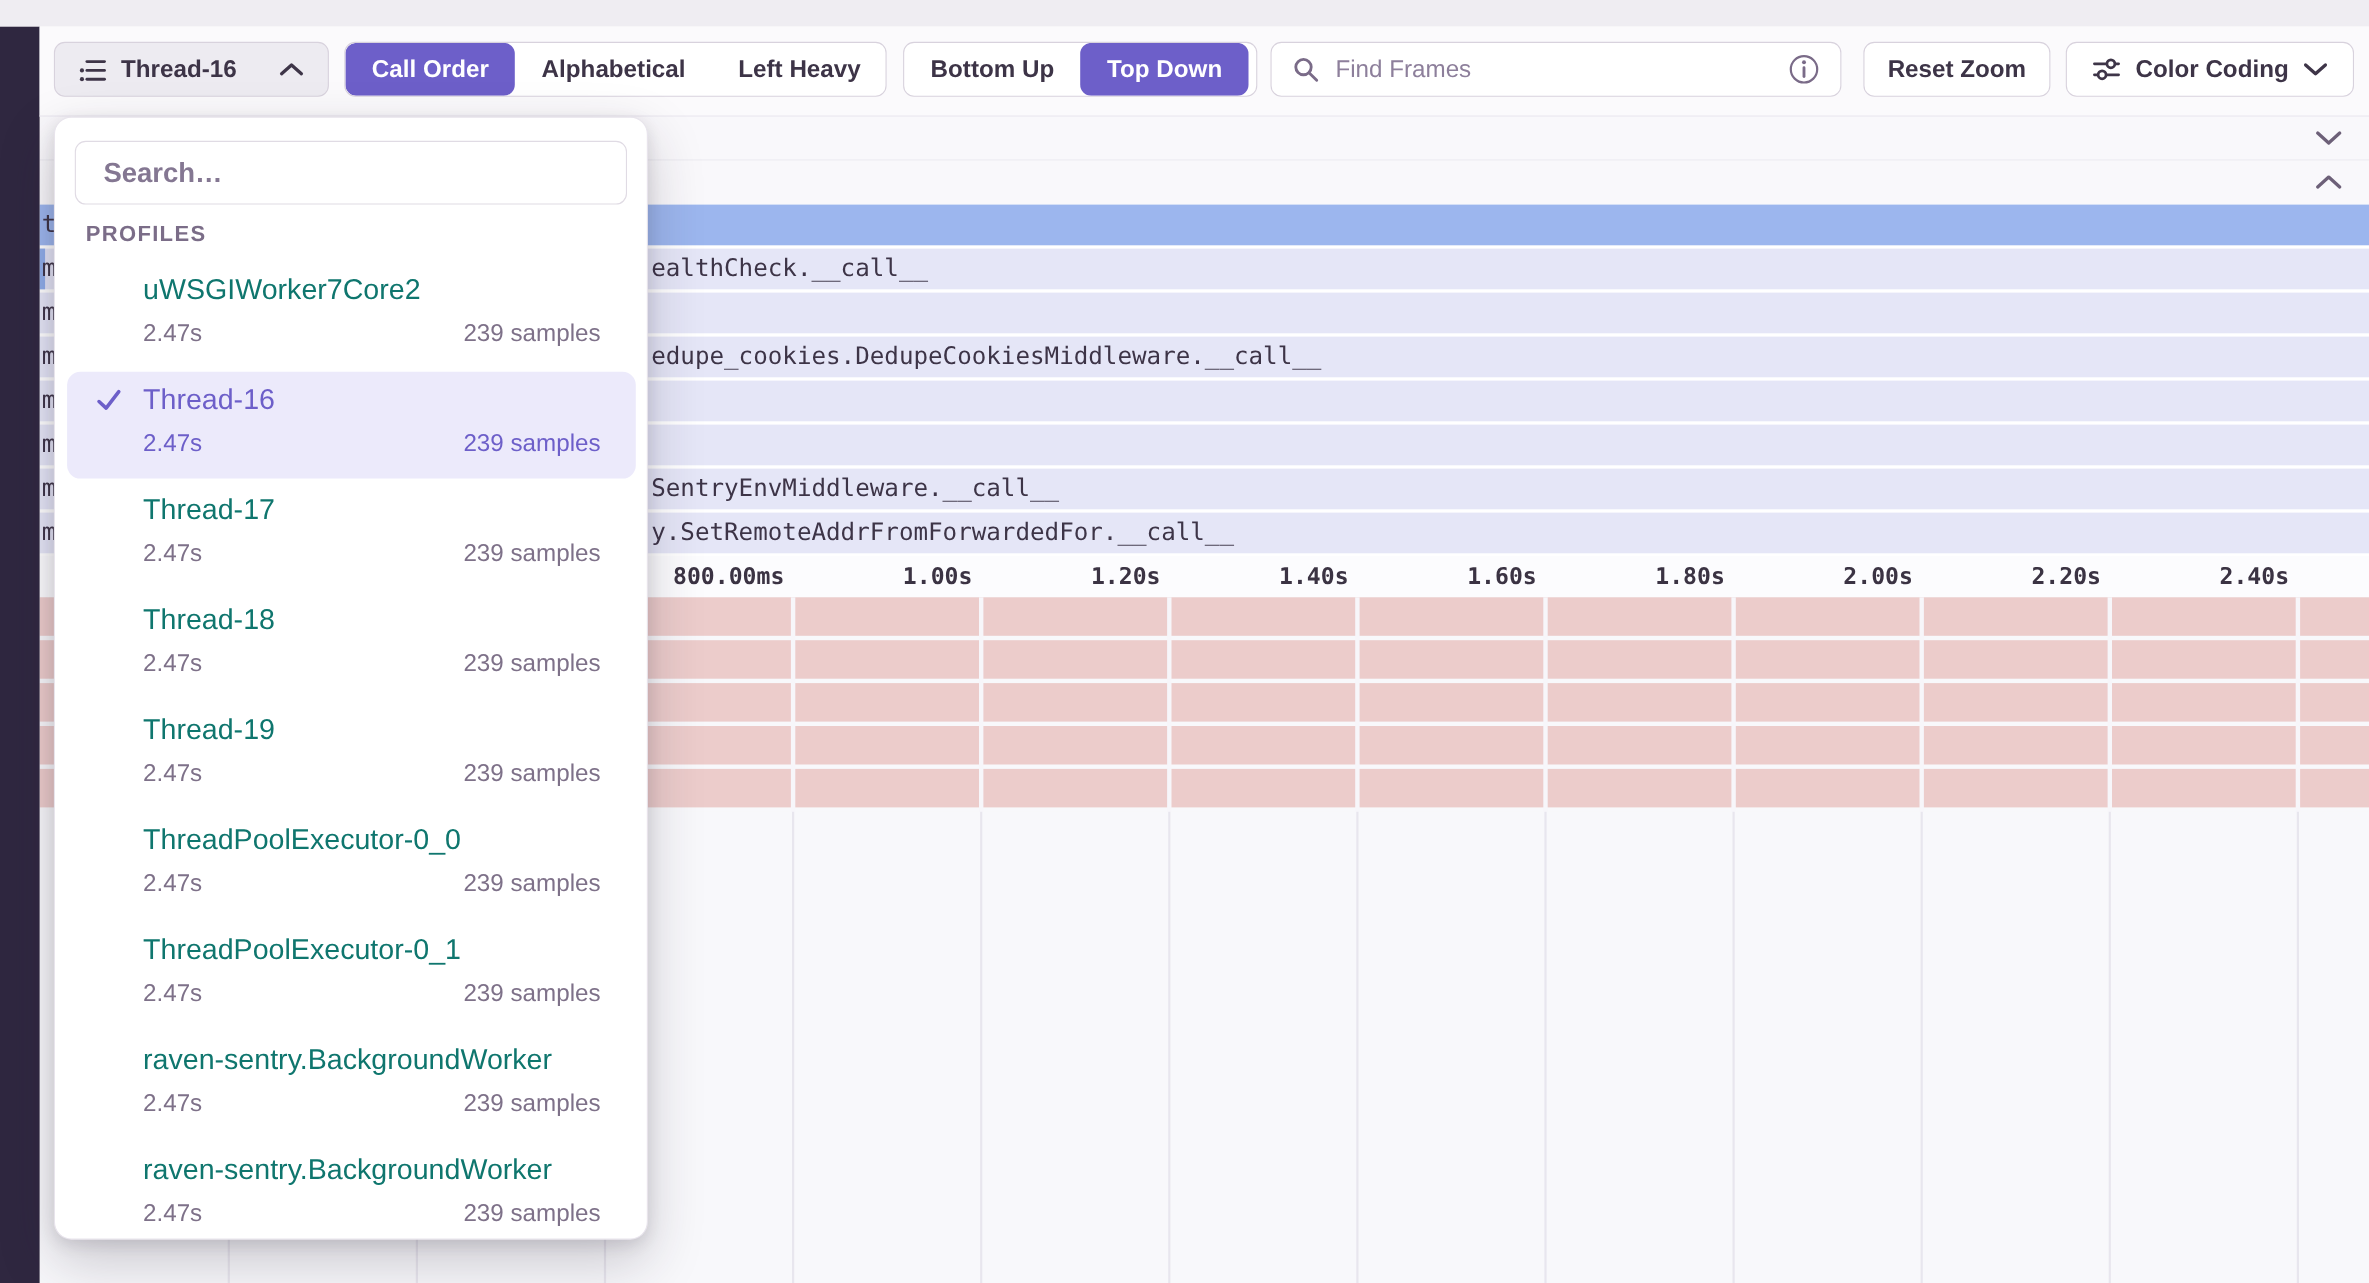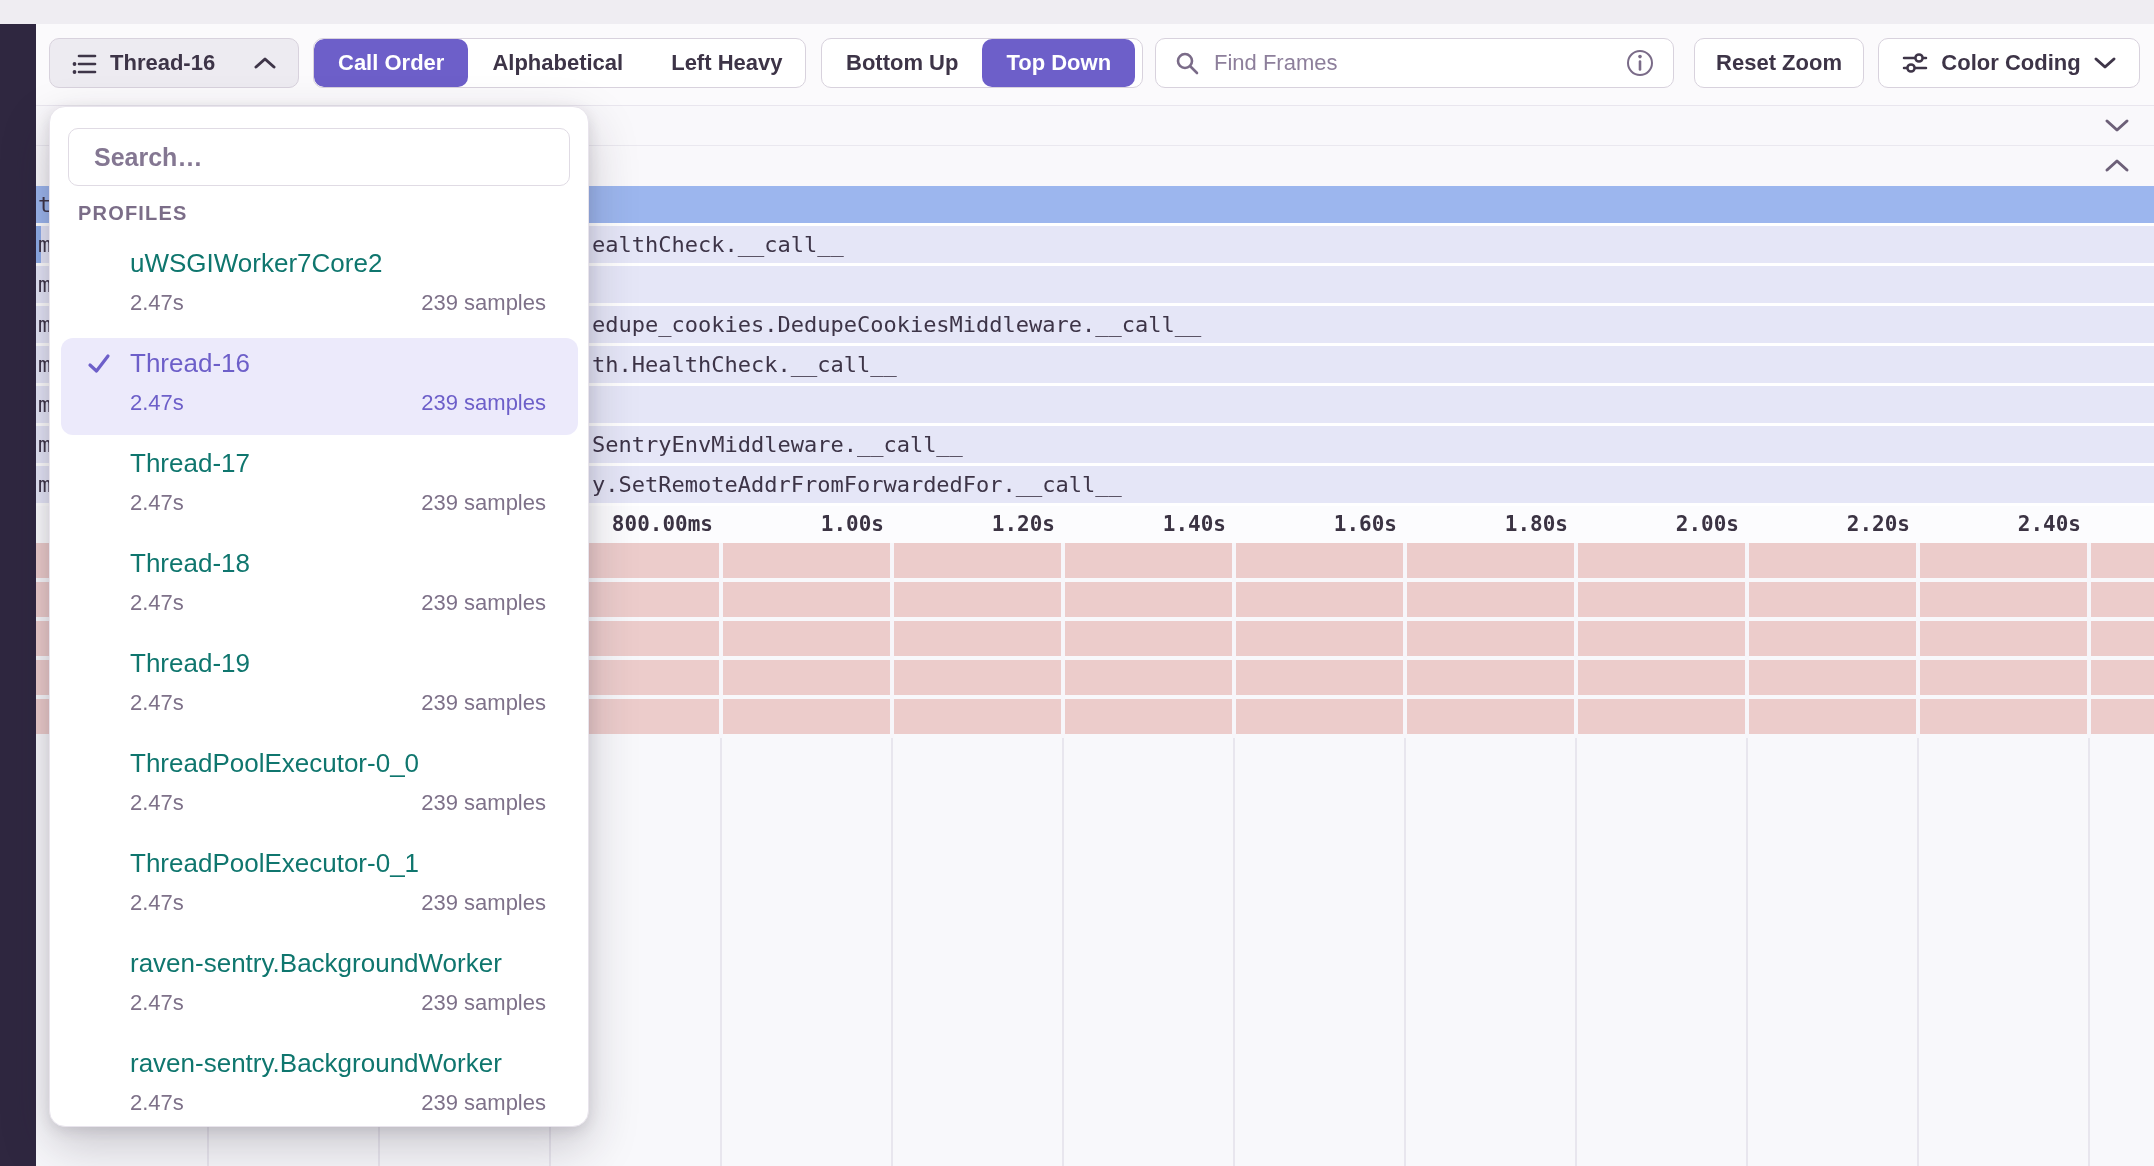--- a/index.html
+++ b/index.html
@@ -201,21 +201,20 @@
           <span class="edge">m</span>
         </div>
         <div class="frow" style="top: 120px;">
           <div class="band lav"></div>
           <span class="edge">m</span>
           <span class="vis">edupe_cookies.DedupeCookiesMiddleware.__call__</span>
         </div>
         <div class="frow" style="top: 160px;">
           <div class="band lav"></div>
           <span class="edge">m</span>
-          <span class="vis">th.HealthCheck.__call__</span>
         </div>
         <div class="frow" style="top: 200px;">
           <div class="band lav"></div>
           <span class="edge">m</span>
         </div>
         <div class="frow" style="top: 240px;">
           <div class="band lav"></div>
           <span class="edge">m</span>
           <span class="vis">SentryEnvMiddleware.__call__</span>
         </div>

